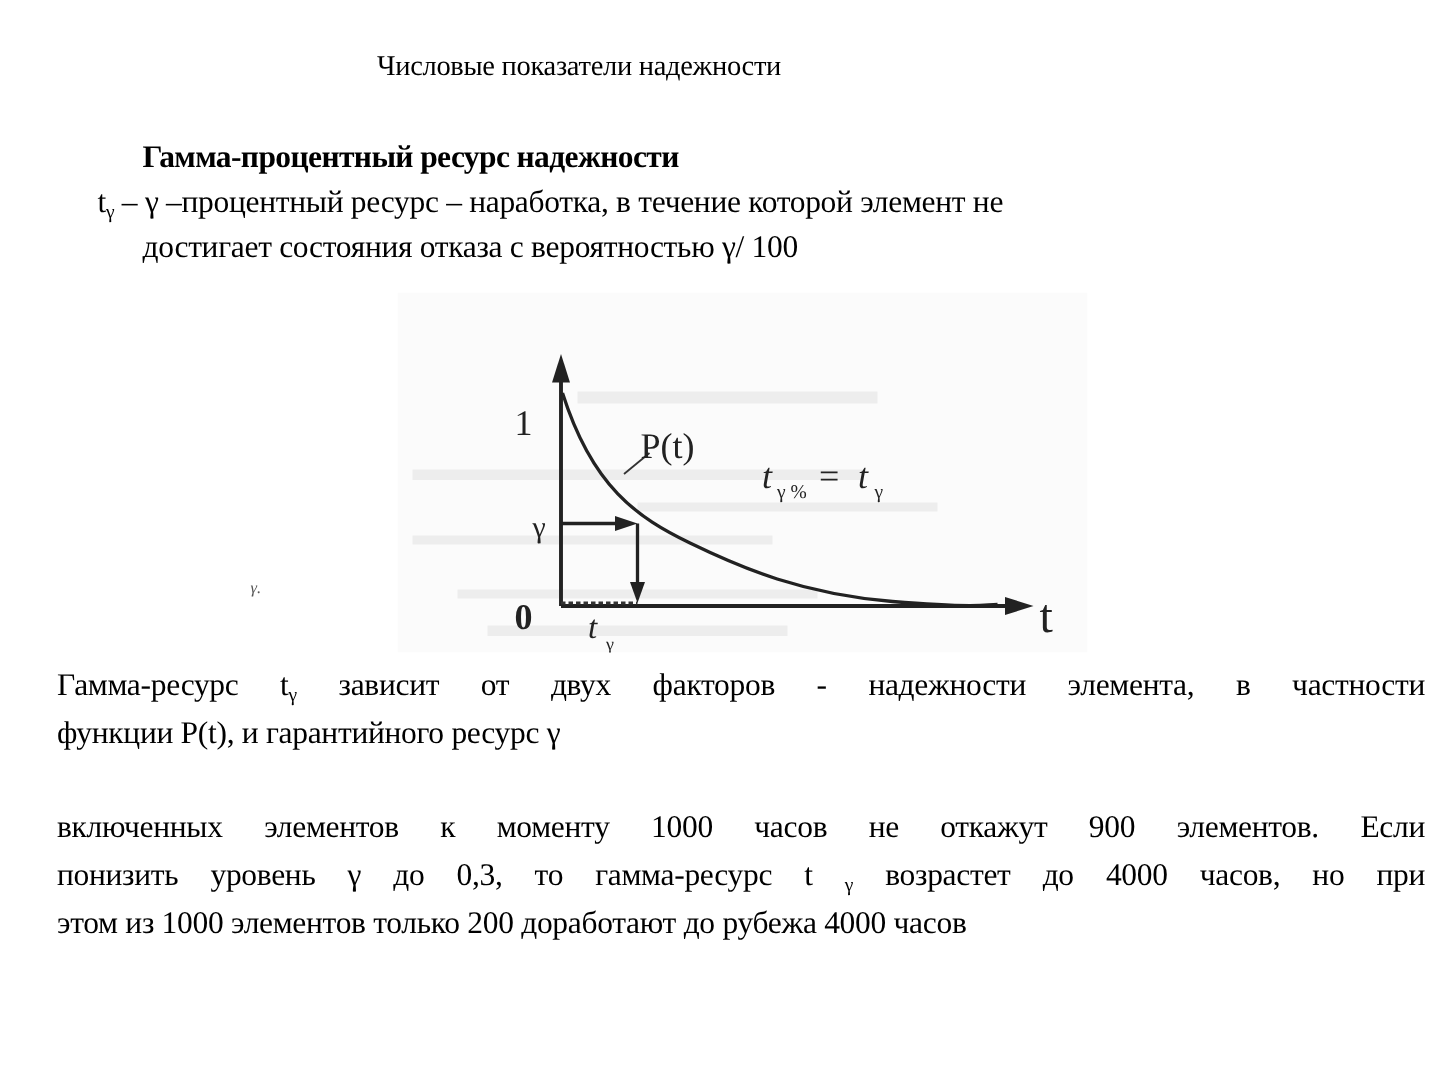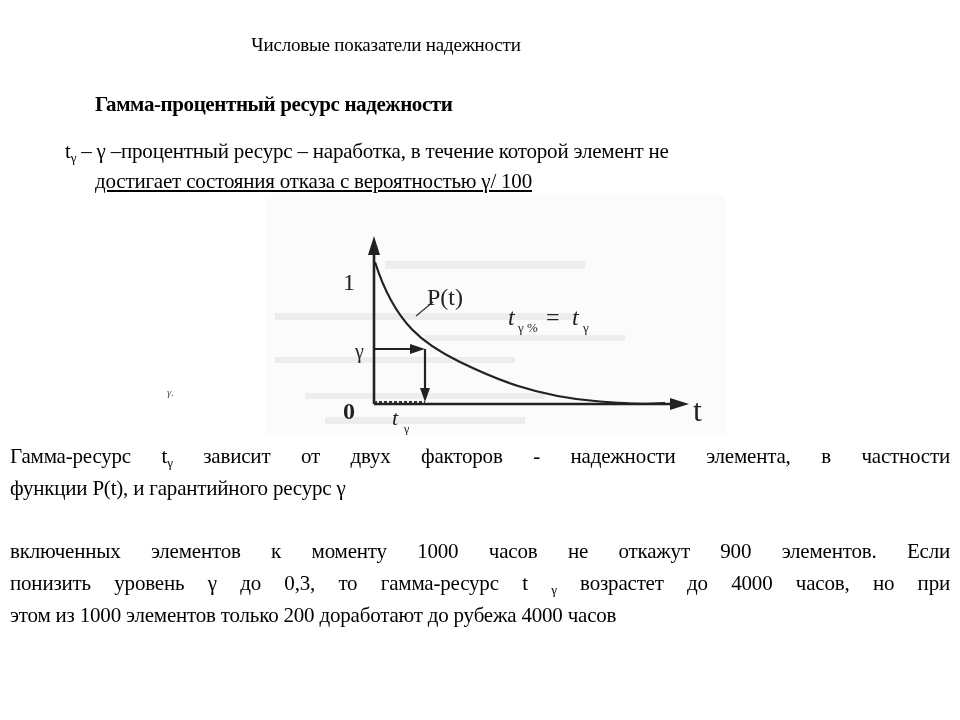--- a/index.html
+++ b/index.html
@@ -29,31 +29,30 @@
       position: absolute;
       top: 91px;
       left: 95px;
       font-size: 21px;
       line-height: 26px;
       font-weight: bold;
       letter-spacing: -0.4px;
     }
     .definition {
       position: absolute;
-      top: 136px;
+      top: 119px;
       left: 65px;
       width: 810px;
       font-size: 21px;
       line-height: 30px;
       letter-spacing: -0.2px;
     }
     .definition .line2 {
       display: block;
       padding-left: 30px;
-      text-decoration: underline;
     }
     .sub {
       font-size: 13px;
       vertical-align: -4px;
       line-height: 0;
     }
     .figure {
       position: absolute;
       left: 265px;
       top: 195px;
@@ -82,20 +81,21 @@
       text-align: justify;
       letter-spacing: -0.2px;
     }
     .para-1 { top: 440px; }
     .para-2 { top: 535px; }
     .jline {
       display: block;
       text-align: justify;
       text-align-last: justify;
       white-space: nowrap;
+      margin-left: 28px;
     }
     .jline.left {
       text-align-last: left;
     }
     .italic { }
   </style>
 </head>
 <body>
 
 <div class="slide-title">Числовые показатели надежности</div>

